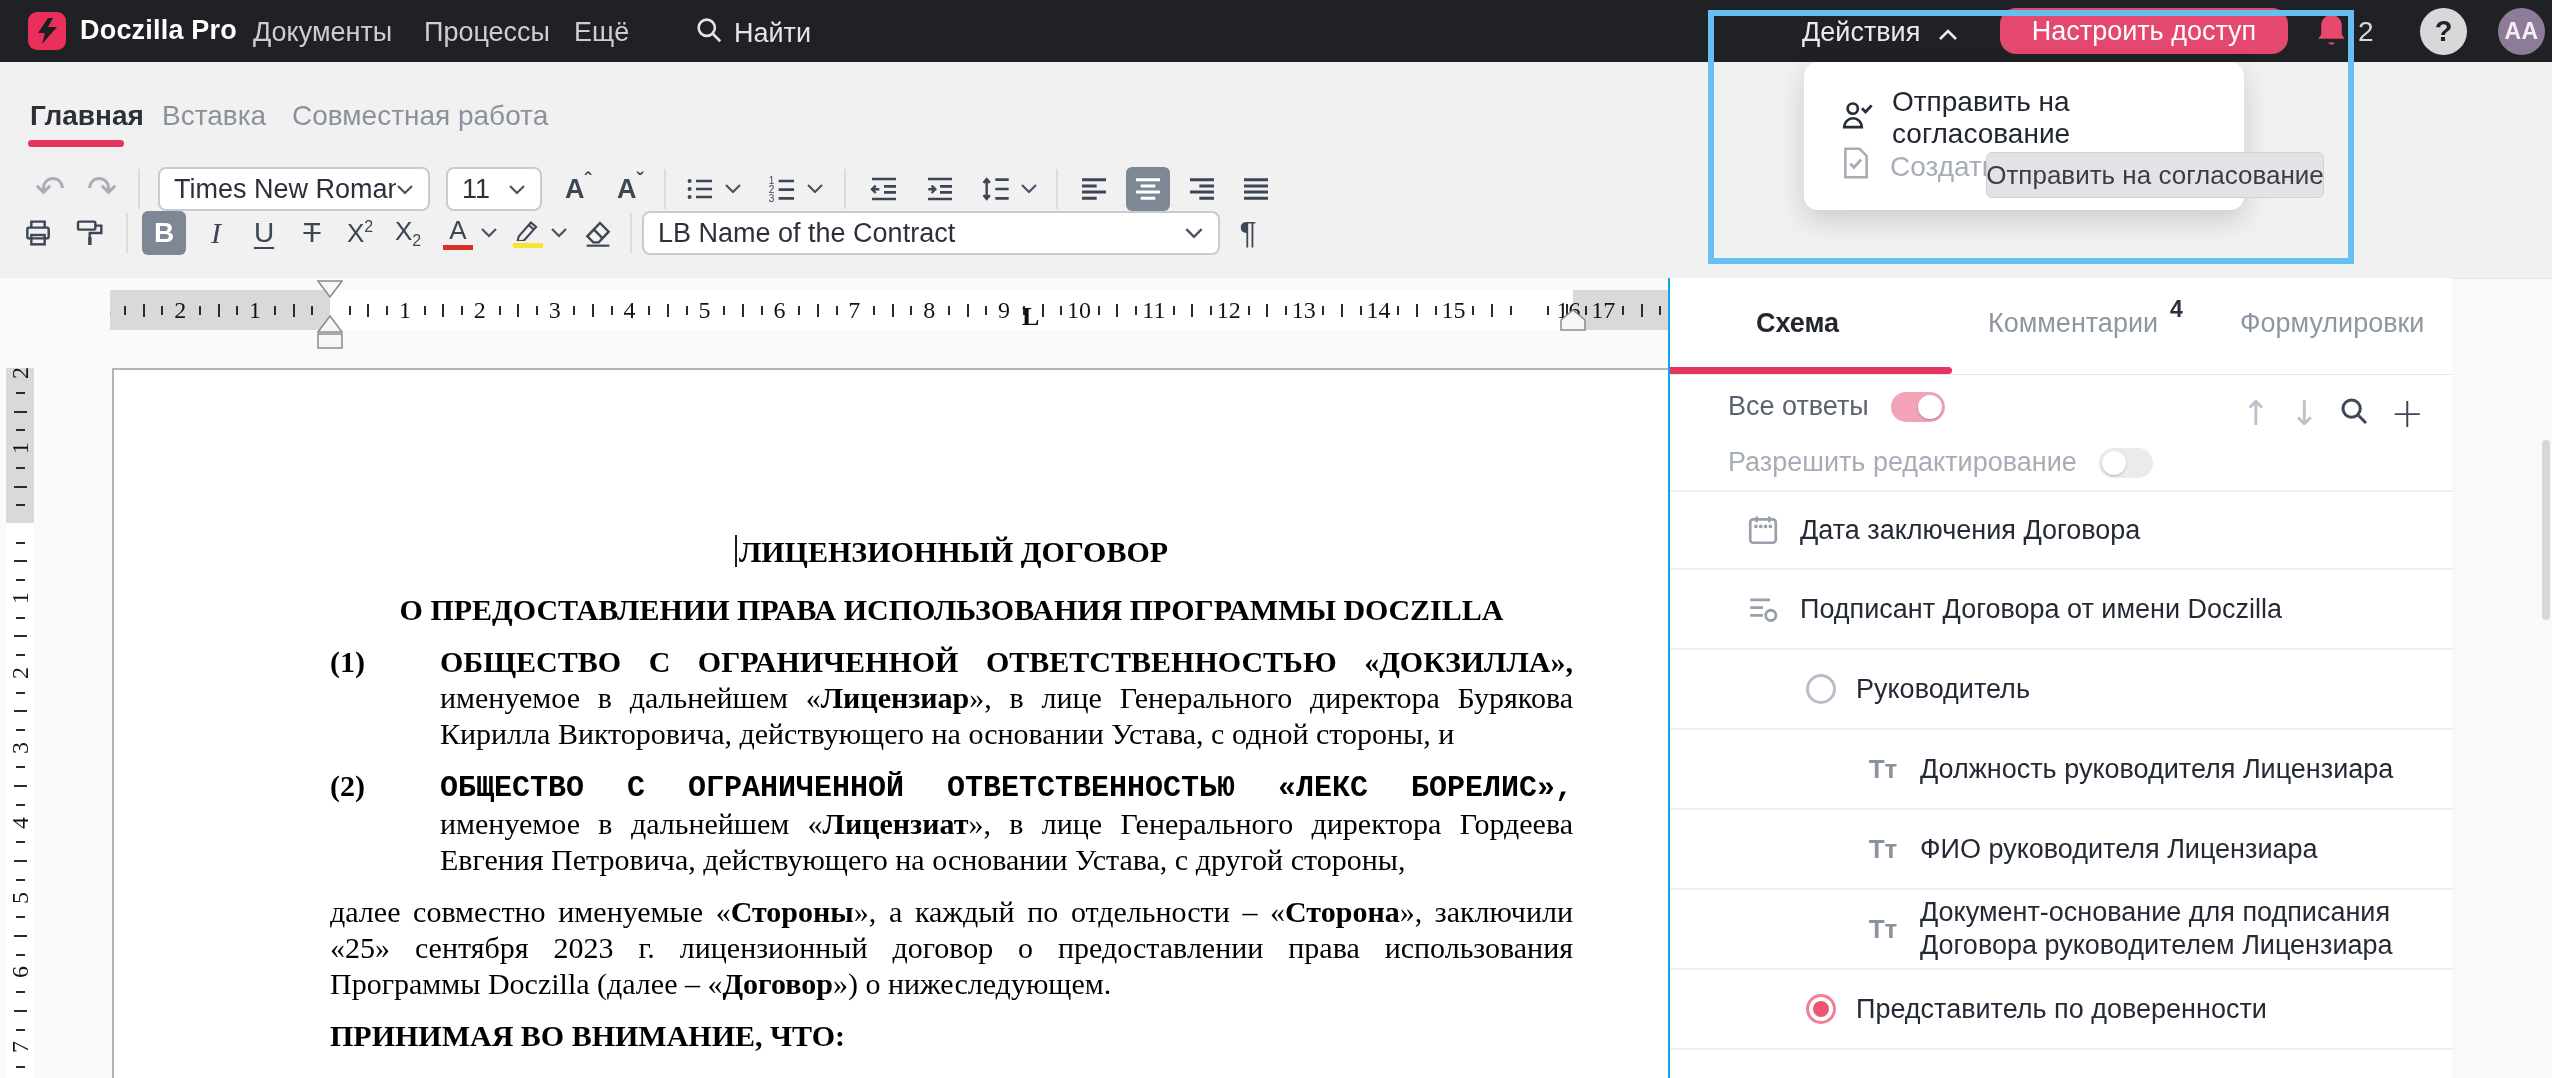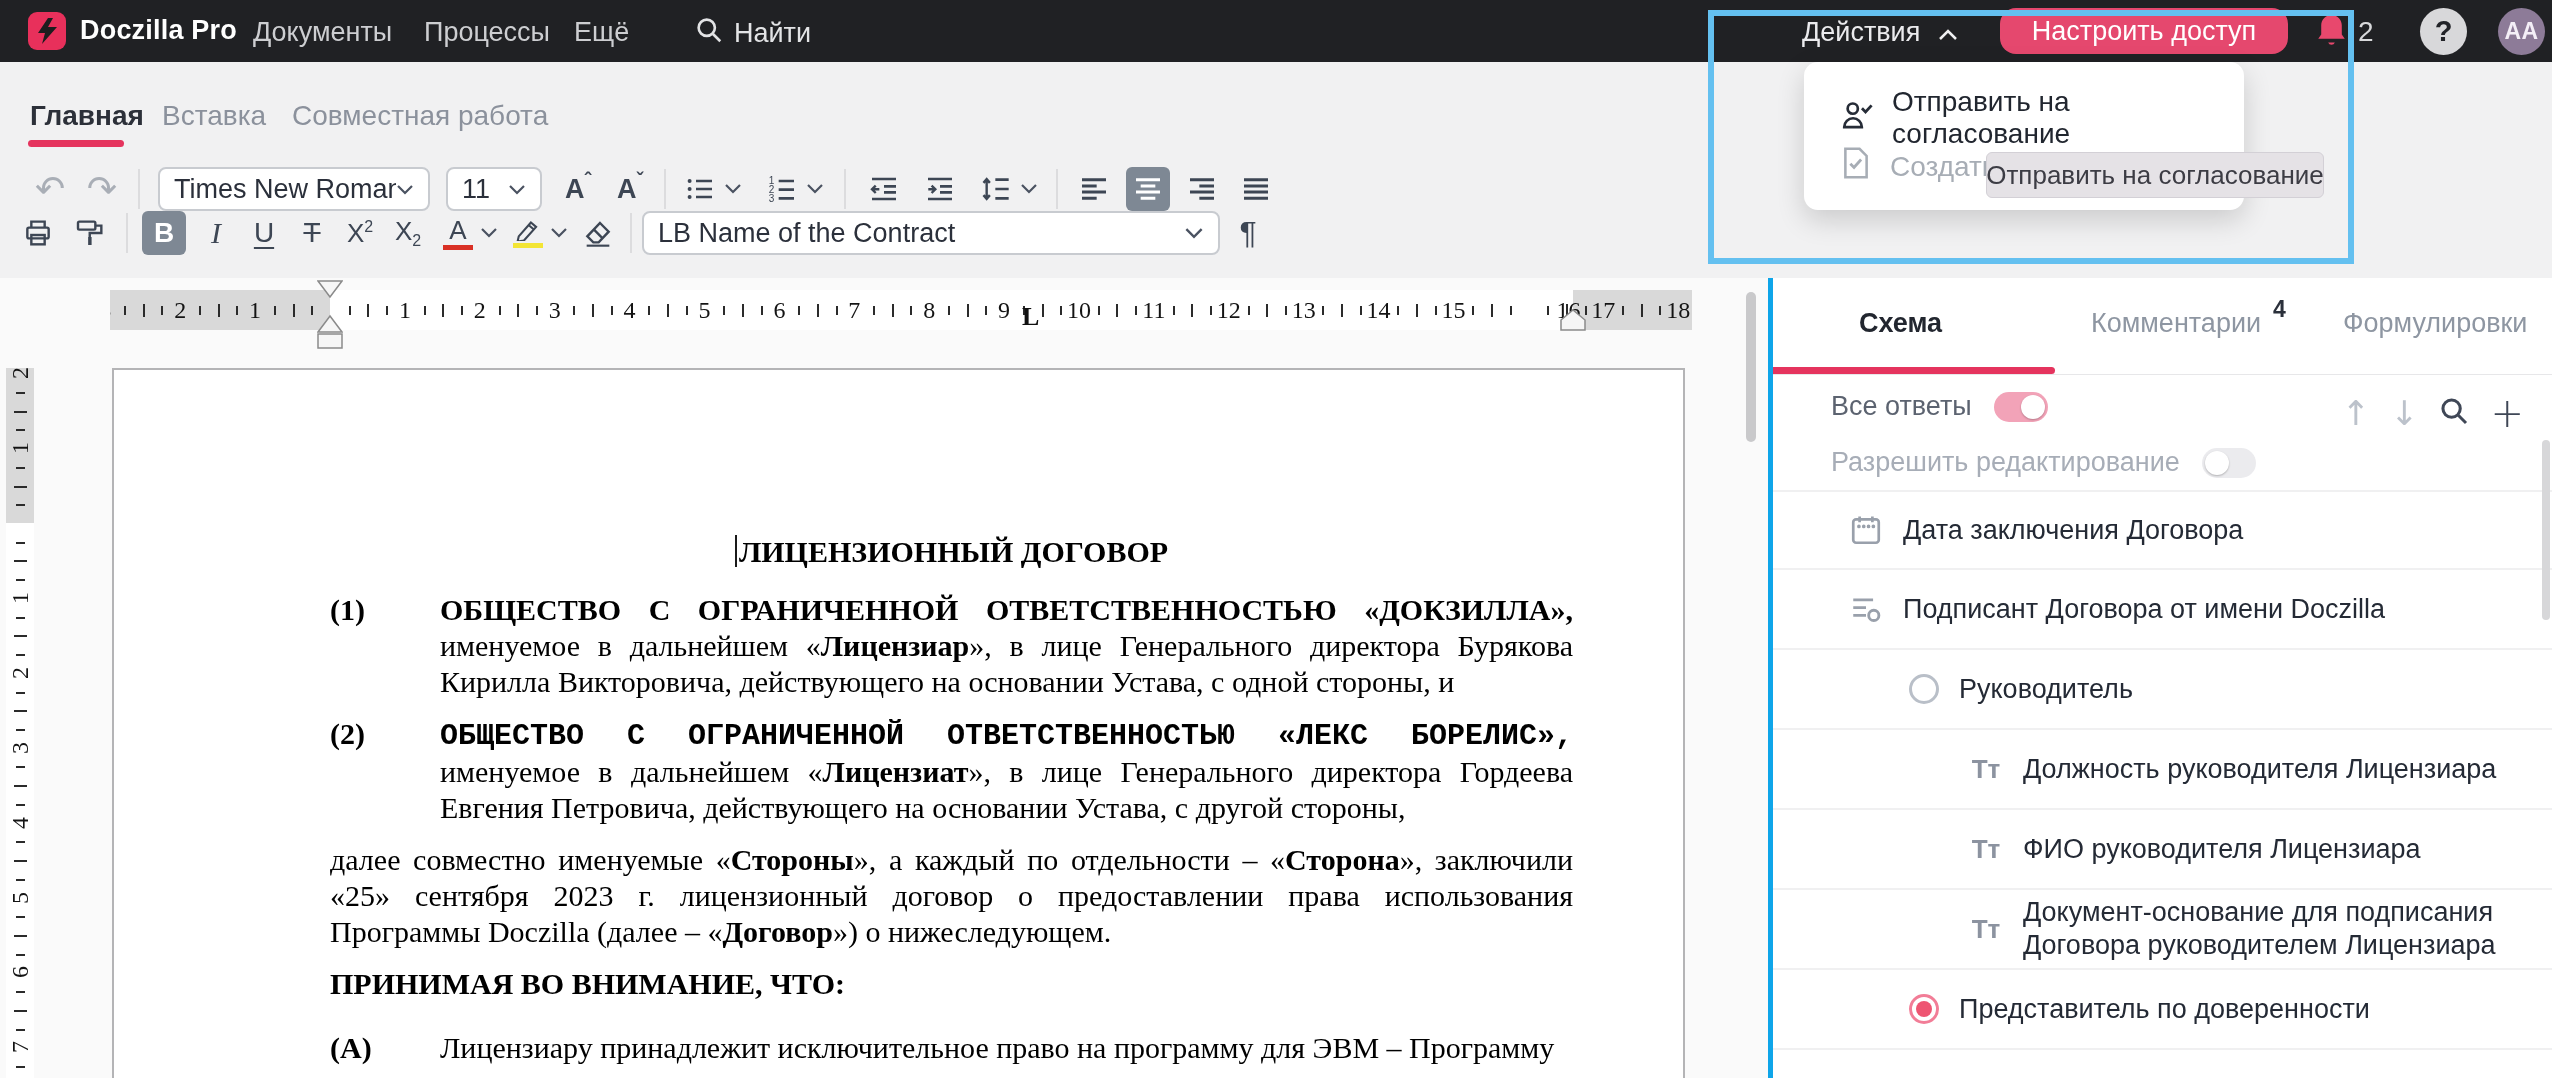--- a/index.html
+++ b/index.html
@@ -63,21 +63,21 @@
   .p-center{text-align:center;font-weight:700;margin-bottom:22px;}
   .p-center.sub{margin-bottom:16px;}
   .p-hang{position:relative;padding-left:110px;text-align:justify;margin-bottom:16px;}
   .p-hang .num{position:absolute;left:0;top:0;font-weight:700;}
   .p-plain{text-align:justify;margin-bottom:16px;}
   .p-heading{font-weight:700;margin-bottom:28px;}
   .fline{display:inline-block;width:100%;text-align:justify;text-align-last:justify;}
   .caret{display:inline-block;width:2px;height:32px;background:#1a1a1a;vertical-align:-5px;margin-right:2px;}
   .doc-scroll{position:absolute;left:1746px;top:14px;width:10px;height:150px;border-radius:5px;background:#c9c9cb;}
   
-  .sidebar{position:absolute;left:1768px;top:278px;width:784px;height:800px;background:#fff;border-left:5px solid #0ea5e9;box-sizing:border-box;}
+  .sidebar{position:absolute;left:1668px;top:278px;width:784px;height:800px;background:#fff;border-left:2px solid #0ea5e9;box-sizing:border-box;}
   .sb-tabs{position:relative;height:96px;border-bottom:1px solid #e7e7e9;}
   .sb-tab{position:absolute;top:30px;font-size:27px;color:#8e96a2;}
   .sb-tab.active{color:#22262f;font-weight:600;}
   .sb-underline{position:absolute;left:0;top:89px;width:282px;height:7px;border-radius:0 4px 4px 0;background:#e5345e;}
   .sb-badge{position:absolute;top:18px;font-size:23px;font-weight:600;color:#2b303b;}
   .sb-toggles{position:relative;height:116px;}
   .tg-row{position:absolute;left:58px;display:flex;align-items:center;gap:22px;font-size:27px;color:#5c6370;}
   .tg-row.dim{color:#a7adb7;}
   .toggle{width:54px;height:30px;border-radius:15px;position:relative;flex:0 0 auto;}
   .toggle .knob{position:absolute;top:3px;width:24px;height:24px;border-radius:50%;background:#fff;box-shadow:0 1px 2px rgba(0,0,0,.25);}
@@ -469,20 +469,21 @@
         <span class="vnum" style="top: 591.4px;">6</span>
         <div class="vtick" style="width: 9px; left: 9.5px; top: 623.125px;"></div>
         <div class="vtick" style="width: 13px; left: 7.5px; top: 641.85px;"></div>
         <div class="vtick" style="width: 9px; left: 9.5px; top: 660.575px;"></div>
         <span class="vnum" style="top: 666.3px;">7</span>
         <div class="vtick" style="width: 9px; left: 9.5px; top: 698.025px;"></div>
       </div>
     <div class="page">
       <div class="doc" id="doc">
           <div class="p-center"><span class="caret"></span><span style="font-weight: 700;">ЛИЦЕНЗИОННЫЙ ДОГОВОР</span></div>
+          <div class="p-center sub"><span style="font-weight: 700;">О ПРЕДОСТАВЛЕНИИ ПРАВА ИСПОЛЬЗОВАНИЯ ПРОГРАММЫ DOCZILLA</span></div>
           <div class="p-hang"><span class="num">(1)</span><span class="fline" style="font-weight: 700;">ОБЩЕСТВО С ОГРАНИЧЕННОЙ ОТВЕТСТВЕННОСТЬЮ «ДОКЗИЛЛА»,</span> <span>именуемое в дальнейшем «</span><span style="font-weight: 700;">Лицензиар</span><span>», в лице Генерального директора Бурякова Кирилла Викторовича, действующего на основании Устава, с одной стороны, и</span></div>
           <div class="p-hang"><span class="num">(2)</span><span class="fline" style="font-weight: 700; font-family: Liberation Mono, monospace;">ОБЩЕСТВО С ОГРАНИЧЕННОЙ ОТВЕТСТВЕННОСТЬЮ «ЛЕКС БОРЕЛИС»,</span> <span>именуемое в дальнейшем «</span><span style="font-weight: 700;">Лицензиат</span><span>», в лице Генерального директора Гордеева Евгения Петровича, действующего на основании Устава, с другой стороны,</span></div>
           <div class="p-plain"><span>далее совместно именуемые «</span><span style="font-weight: 700;">Стороны</span><span>», а каждый по отдельности – «</span><span style="font-weight: 700;">Сторона</span><span>», заключили «25» сентября 2023 г. лицензионный договор о предоставлении права использования Программы Doczilla (далее – «</span><span style="font-weight: 700;">Договор</span><span>») о нижеследующем.</span></div>
           <div class="p-heading"><span style="font-weight: 700;">ПРИНИМАЯ ВО ВНИМАНИЕ, ЧТО:</span></div>
           <div class="p-hang"><span class="num">(А)</span><span>Лицензиару принадлежит исключительное право на программу для ЭВМ – Программу</span></div>
         </div>
     </div>
     <div class="doc-scroll"></div>
   </div>
 

